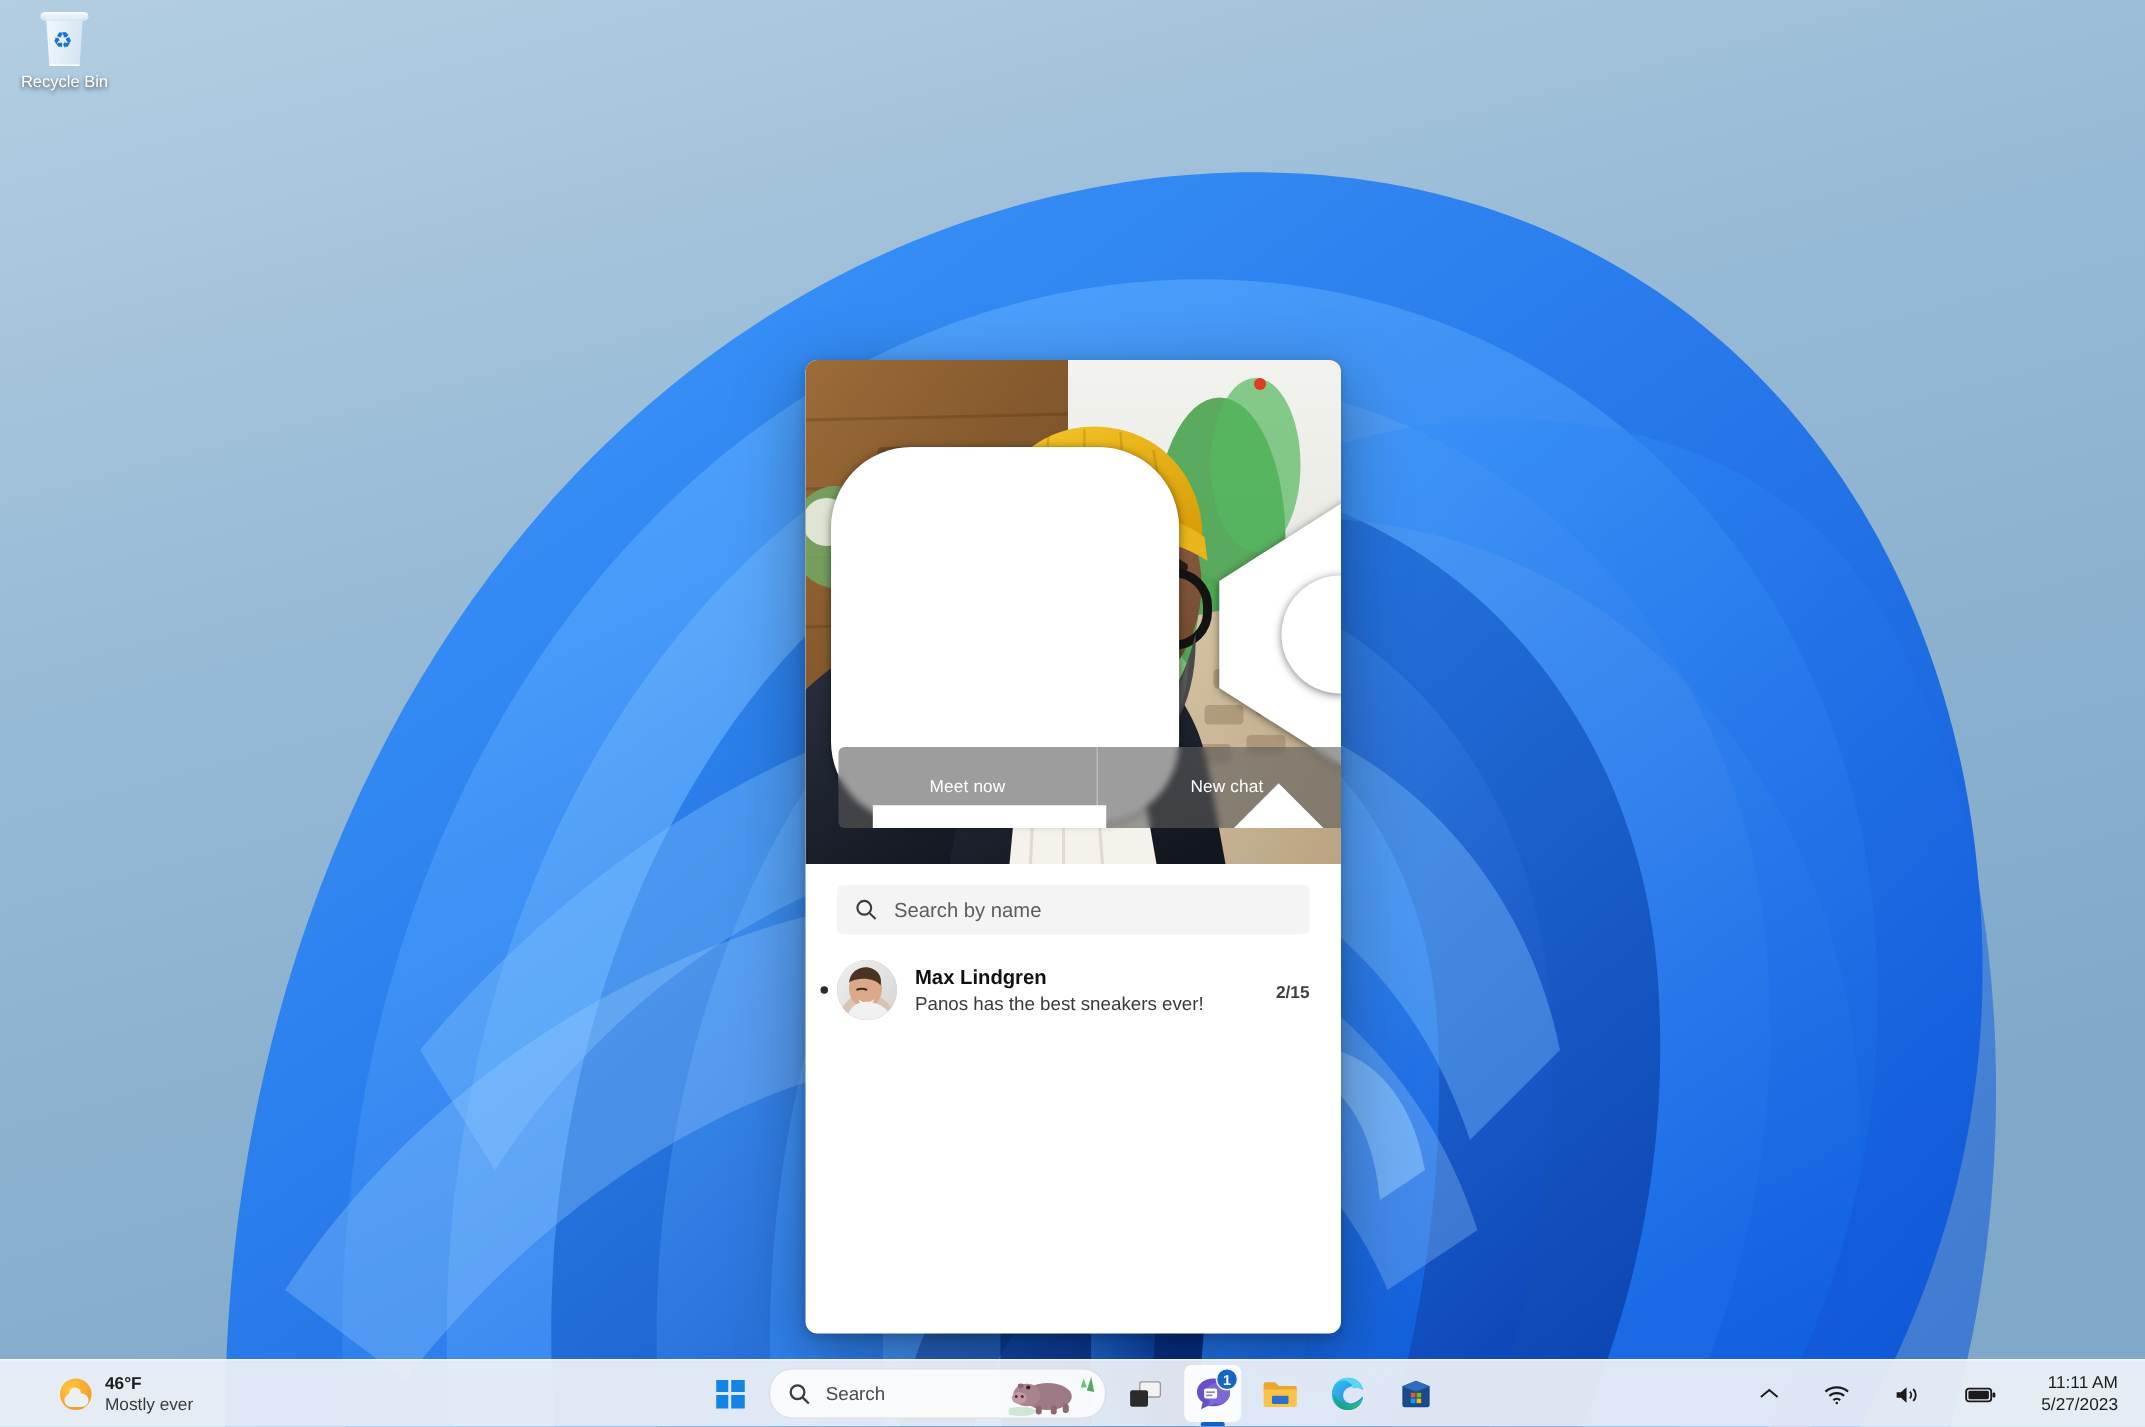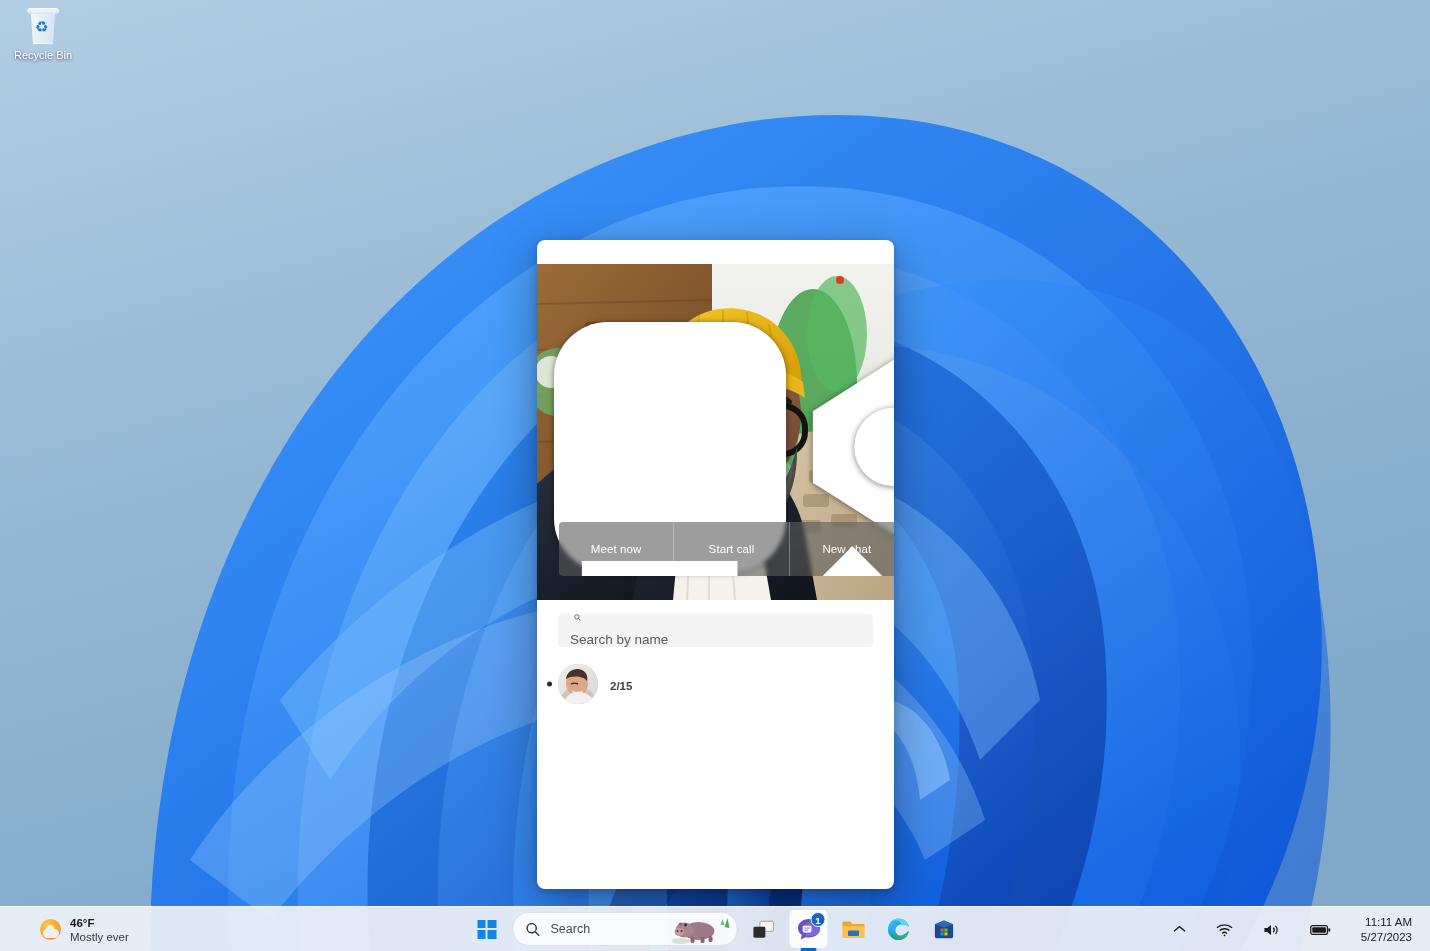--- a/index.html
+++ b/index.html
@@ -43,21 +43,20 @@
 
   
   #flyout {
     position:absolute; left:537px; top:240px; width:357px; height:649px;
     background:#ffffff; border-radius:8px; overflow:hidden;
     box-shadow:0 14px 46px rgba(0,0,0,.34), 0 2px 8px rgba(0,0,0,.20);
   }
   #hero {
     position:relative; width:100%; height:336px; overflow:hidden;
     background:#a16207;
-    margin-top:24px;
   }
   #hero svg { position:absolute; left:0; top:0; width:357px; height:336px; }
   .hero-icon {
     position:absolute; color:#fff; cursor:pointer;
     filter:drop-shadow(0 1px 3px rgba(0,0,0,.5));
   }
   #cam-ico { left:17px; top:15px; }
   #more-ico { right:54px; top:15px; }
   #expand-ico { right:18px; top:14px; }
   .red-dot {
@@ -74,23 +73,23 @@
     flex:1 1 0; display:flex; flex-direction:column;
     align-items:center; justify-content:center; gap:4px;
     color:#fff; cursor:pointer;
     border-right:1px solid rgba(255,255,255,.30);
   }
   .act:last-child { border-right:none; }
   .act-label { font-size:11.5px; letter-spacing:.1px; white-space:nowrap; }
 
   #search-wrap { padding:14px 21px 0 21px; }
   #search-box {
-    display:flex; align-items:flex-start; gap:11px;
+    display:flex; align-items:center; gap:11px;
     height:33px; background:#f4f4f4; border-radius:4px;
-    padding:0 12px; cursor:text;flex-direction:column;
+    padding:0 12px; cursor:text;
   }
   #search-box .ph { font-size:13.5px; color:#5d5d5d; }
 
   #recent-head {
     padding:18px 21px 0 21px; font-size:14px;
     font-weight:600; color:#1b1b1b;
   }
   #chat-list { padding:10px 0 0 0; }
   .chat-row {
     position:relative; display:flex; align-items:center;
@@ -390,29 +389,20 @@
       <div id="action-bar">
         <div class="act">
           <svg width="22" height="13" viewBox="0 0 24 14" fill="none" stroke="#fff" stroke-width="1.6">
             <path d="M10 7 H14"></path>
             <path d="M9 3 H5 A4 4 0 0 0 5 11 H9"></path>
             <path d="M15 3 H19 A4 4 0 0 1 19 11 H15"></path>
           </svg>
           <span class="act-label">Meet now</span>
         </div>
         <div class="act">
-          <svg width="24" height="16" viewBox="0 0 26 17" fill="none" stroke="#fff" stroke-width="1.6">
-            <rect x="4" y="3" width="14" height="12" rx="2.5"></rect>
-            <path d="M19.5 7 L25 3.5 V14.5 L19.5 11 Z" fill="#fff" stroke="none"></path>
-            <circle cx="5" cy="12" r="4.6" fill="#fff" stroke="none"></circle>
-            <path d="M5 9.6 V14.4 M2.6 12 H7.4" stroke="#6a6a6a" stroke-width="1.6"></path>
-          </svg>
-          <span class="act-label">Start call</span>
-        </div>
-        <div class="act">
           <svg width="20" height="19" viewBox="0 0 20 19" fill="none" stroke="#fff" stroke-width="1.6">
             <path d="M16 9.5 V17 H2 V3 H10"></path>
             <path d="M7 12 L16.5 2.5 L18.5 4.5 L9 14 Z"></path>
           </svg>
           <span class="act-label">New chat</span>
         </div>
       </div>
     </div>
 
     <div id="search-wrap">
@@ -439,20 +429,24 @@
             </defs>
             <rect width="40" height="40" fill="url(#avbg)"></rect>
             <path d="M0 40 C4 26 14 20 22 22 C32 24 38 32 40 40 Z" fill="#d8c4b5"></path>
             <ellipse cx="19" cy="19" rx="11" ry="13" fill="#dba98a"></ellipse>
             <path d="M8 15 C9 6 18 3 24 6 C29 8.5 30 13 29 17 C26 12 14 11 8 15 Z" fill="#4a3322"></path>
             <path d="M13 20 C15 19 18 19 20 20" stroke="#3a2a1d" stroke-width="1.4" fill="none"></path>
             <path d="M14 26 C17 29 22 29 25 26 C23 31 16 31 14 26 Z" fill="#fff"></path>
             <path d="M6 40 C8 31 14 27 22 28 C30 29 35 34 37 40 Z" fill="#f1f1f1"></path>
           </svg>
         </div>
+        <div class="chat-mid">
+          <div class="chat-name">Max Lindgren</div>
+          <div class="chat-msg">Panos has the best sneakers ever!</div>
+        </div>
         <div class="chat-time">2/15</div>
       </div>
     </div>
   </div>
 
   <div id="taskbar">
 
     <div id="weather">
       <div class="wx-sun">
         <div class="wx-cloud"></div>

